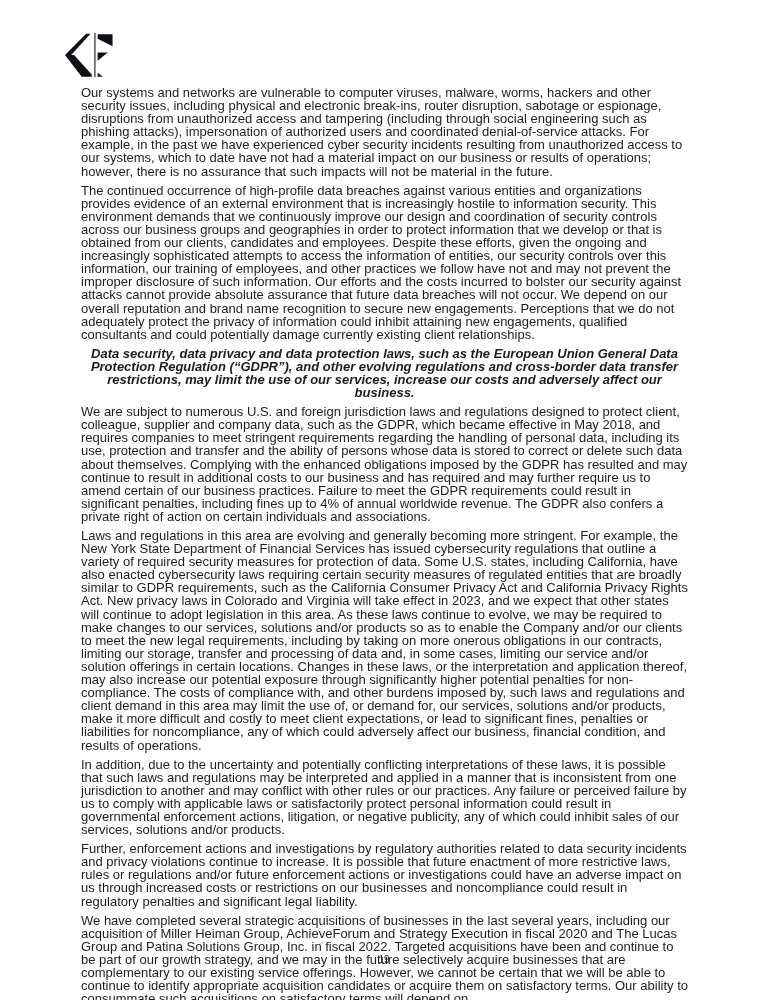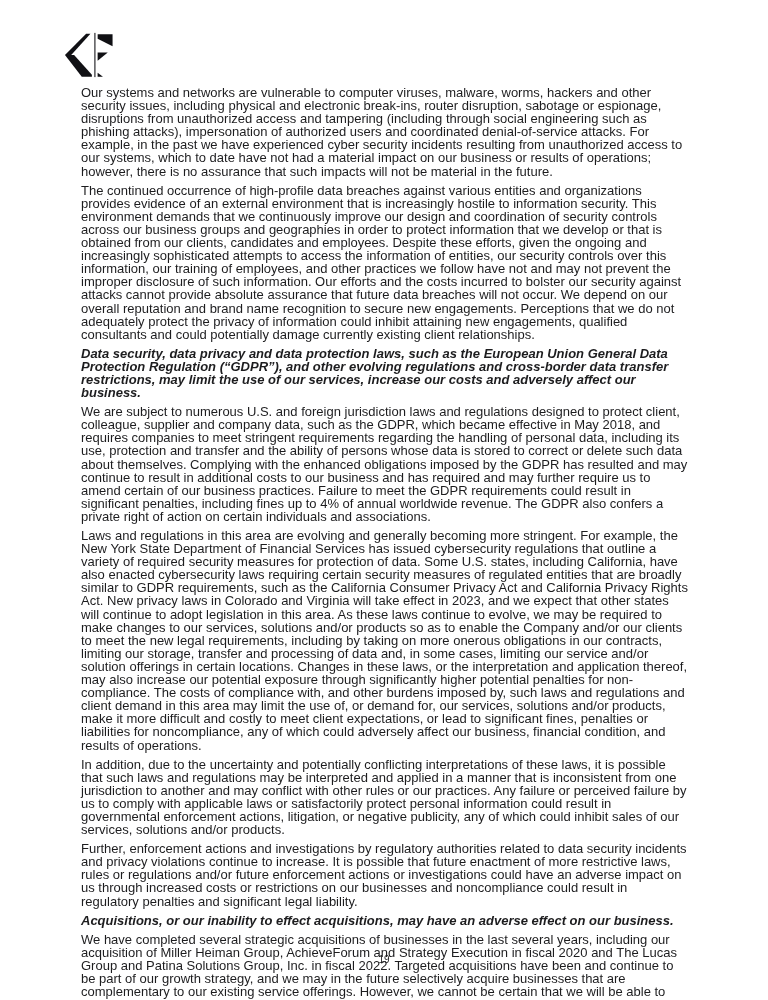--- a/index.html
+++ b/index.html
@@ -31,20 +31,21 @@
     font-size: 13px;
     line-height: 13.1px;
     text-align: left;
   }
   .para {
     margin: 0 0 6px 0;
   }
   .heading {
     font-weight: bold;
     font-style: italic;
+    text-align: center;
   }
   .footer {
     position: absolute;
     left: 0;
     right: 0;
     top: 954px;
     text-align: center;
     font-size: 10px;
     color: #1d1d1f;
   }
@@ -74,19 +75,18 @@
   </div>
 
   <div class="content">
     <div class="para">Our systems and networks are vulnerable to computer viruses, malware, worms, hackers and other security issues, including physical and electronic break-ins, router disruption, sabotage or espionage, disruptions from unauthorized access and tampering (including through social engineering such as phishing attacks), impersonation of authorized users and coordinated denial-of-service attacks. For example, in the past we have experienced cyber security incidents resulting from unauthorized access to our systems, which to date have not had a material impact on our business or results of operations; however, there is no assurance that such impacts will not be material in the future.</div>
     <div class="para">The continued occurrence of high-profile data breaches against various entities and organizations provides evidence of an external environment that is increasingly hostile to information security. This environment demands that we continuously improve our design and coordination of security controls across our business groups and geographies in order to protect information that we develop or that is obtained from our clients, candidates and employees. Despite these efforts, given the ongoing and increasingly sophisticated attempts to access the information of entities, our security controls over this information, our training of employees, and other practices we follow have not and may not prevent the improper disclosure of such information. Our efforts and the costs incurred to bolster our security against attacks cannot provide absolute assurance that future data breaches will not occur. We depend on our overall reputation and brand name recognition to secure new engagements. Perceptions that we do not adequately protect the privacy of information could inhibit attaining new engagements, qualified consultants and could potentially damage currently existing client relationships.</div>
     <div class="para heading">Data security, data privacy and data protection laws, such as the European Union General Data Protection Regulation (“GDPR”), and other evolving regulations and cross-border data transfer restrictions, may limit the use of our services, increase our costs and adversely affect our business.</div>
     <div class="para">We are subject to numerous U.S. and foreign jurisdiction laws and regulations designed to protect client, colleague, supplier and company data, such as the GDPR, which became effective in May 2018, and requires companies to meet stringent requirements regarding the handling of personal data, including its use, protection and transfer and the ability of persons whose data is stored to correct or delete such data about themselves. Complying with the enhanced obligations imposed by the GDPR has resulted and may continue to result in additional costs to our business and has required and may further require us to amend certain of our business practices. Failure to meet the GDPR requirements could result in significant penalties, including fines up to 4% of annual worldwide revenue. The GDPR also confers a private right of action on certain individuals and associations.</div>
     <div class="para">Laws and regulations in this area are evolving and generally becoming more stringent. For example, the New York State Department of Financial Services has issued cybersecurity regulations that outline a variety of required security measures for protection of data. Some U.S. states, including California, have also enacted cybersecurity laws requiring certain security measures of regulated entities that are broadly similar to GDPR requirements, such as the California Consumer Privacy Act and California Privacy Rights Act. New privacy laws in Colorado and Virginia will take effect in 2023, and we expect that other states will continue to adopt legislation in this area. As these laws continue to evolve, we may be required to make changes to our services, solutions and/or products so as to enable the Company and/or our clients to meet the new legal requirements, including by taking on more onerous obligations in our contracts, limiting our storage, transfer and processing of data and, in some cases, limiting our service and/or solution offerings in certain locations. Changes in these laws, or the interpretation and application thereof, may also increase our potential exposure through significantly higher potential penalties for non-compliance. The costs of compliance with, and other burdens imposed by, such laws and regulations and client demand in this area may limit the use of, or demand for, our services, solutions and/or products, make it more difficult and costly to meet client expectations, or lead to significant fines, penalties or liabilities for noncompliance, any of which could adversely affect our business, financial condition, and results of operations.</div>
     <div class="para">In addition, due to the uncertainty and potentially conflicting interpretations of these laws, it is possible that such laws and regulations may be interpreted and applied in a manner that is inconsistent from one jurisdiction to another and may conflict with other rules or our practices. Any failure or perceived failure by us to comply with applicable laws or satisfactorily protect personal information could result in governmental enforcement actions, litigation, or negative publicity, any of which could inhibit sales of our services, solutions and/or products.</div>
     <div class="para">Further, enforcement actions and investigations by regulatory authorities related to data security incidents and privacy violations continue to increase. It is possible that future enactment of more restrictive laws, rules or regulations and/or future enforcement actions or investigations could have an adverse impact on us through increased costs or restrictions on our businesses and noncompliance could result in regulatory penalties and significant legal liability.</div>
-    <div class="para heading">Acquisitions, or our inability to effect acquisitions, may have an adverse effect on our business.</div>
     <div class="para">We have completed several strategic acquisitions of businesses in the last several years, including our acquisition of Miller Heiman Group, AchieveForum and Strategy Execution in fiscal 2020 and The Lucas Group and Patina Solutions Group, Inc. in fiscal 2022. Targeted acquisitions have been and continue to be part of our growth strategy, and we may in the future selectively acquire businesses that are complementary to our existing service offerings. However, we cannot be certain that we will be able to continue to identify appropriate acquisition candidates or acquire them on satisfactory terms. Our ability to consummate such acquisitions on satisfactory terms will depend on</div>
   </div>
 
   <div class="footer">19</div>
 
 </div>
 
 </body></html>

